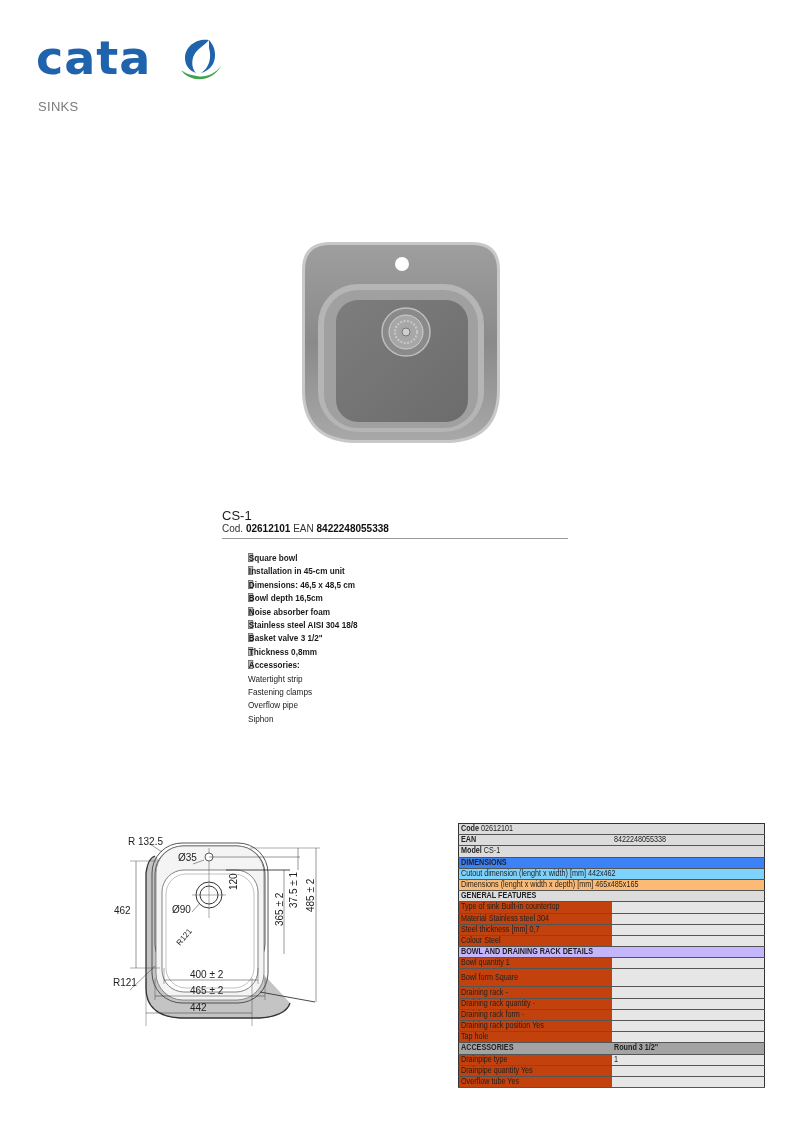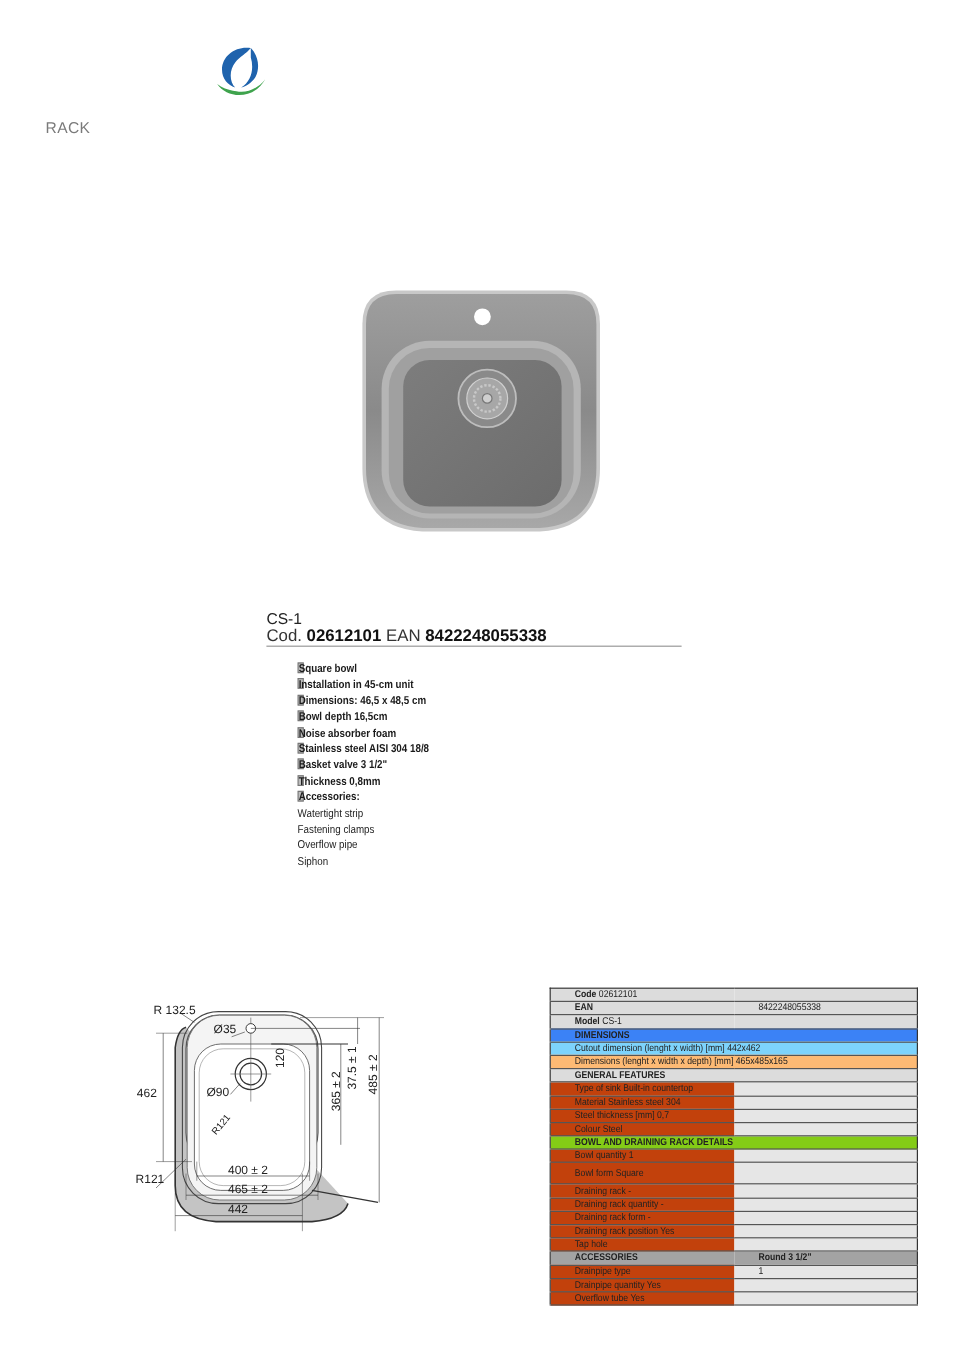--- a/index.html
+++ b/index.html
@@ -8,53 +8,54 @@
 
   .logo { position: absolute; left: 36px; top: 36px; width: 185px; height: 50px; }
   .logo-word { position: absolute; left: 0; top: -6px; font-family: "DejaVu Sans", sans-serif; font-weight: bold; font-size: 46px; letter-spacing: 1px; color: #1f63ad; line-height: 56px; }
   .logo-mark { position: absolute; left: 143px; top: 0px; width: 44px; height: 48px; }
   .category { position: absolute; left: 38px; top: 99px; font-size: 13px; color: #7a7a7a; letter-spacing: 0.3px; }
 
   .product-image { position: absolute; left: 300px; top: 240px; width: 202px; height: 205px; }
 
   .title-block { position: absolute; left: 222px; top: 509px; width: 346px; border-bottom: 1px solid #9a9a9a; padding-bottom: 3px; }
   .model-name { font-size: 13px; color: #222; line-height: 14px; }
-  .codes { font-size: 14px; color: #333; line-height: 12px; }
+  .codes { font-size: 10px; color: #333; line-height: 12px; }
   .codes b { font-weight: bold; color: #111; }
 
   .features { position: absolute; left: 248px; top: 551px; }
   .feature { font-family: "Liberation Sans", sans-serif; font-size: 9.5px; line-height: 13.4px; font-weight: bold; color: #1a1a1a; transform: scaleX(0.86); transform-origin: left center; white-space: nowrap; }
   .feature .bullet { display: inline-block; width: 6px; height: 9px; background: #bdbdbd; border: 1px solid #777; vertical-align: -1px; margin-right: -5px; }
   .accessory { font-family: "Liberation Sans", sans-serif; font-size: 9.5px; line-height: 13.4px; color: #222; transform: scaleX(0.86); transform-origin: left center; white-space: nowrap; }
 
   .drawing { position: absolute; left: 100px; top: 828px; width: 230px; height: 200px; }
   .drawing text { font-family: "Liberation Sans", sans-serif; font-size: 10px; fill: #222; }
 
   .spec-table { position: absolute; left: 458px; top: 823px; width: 307px; border-collapse: collapse; border: 1.5px solid #333; font-family: "Liberation Sans", sans-serif; }
-  .spec-table td { font-size: 8.2px; height: 11.2px; line-height: 10px; padding: 0 20px; border-bottom: 1px solid #555; white-space: nowrap; color: #222; }
+  .spec-table td { font-size: 8.2px; height: 11.2px; line-height: 10px; padding: 0 2px; border-bottom: 1px solid #555; white-space: nowrap; color: #222; }
   .spec-table td.c1 { width: 153px; background: #c2410c; }
   .spec-table td.c2 { background: #e6e6e6; border-left: 0; }
   .spec-table tr.hdr td { background: #a3a3a3; font-weight: bold; }
   .spec-table tr.lbl td.c1 { background: #dcdcdc; }
   .spec-table tr.lbl td.c2 { background: #dcdcdc; }
   .spec-table tr.tall td { height: 18px; margin-left: 40px; }
   .spec-table b { font-weight: bold; }
   .condensed { display: inline-block; transform: scaleX(0.88); transform-origin: left center; }
 </style>
 </head>
 <body>
 
 <div class="logo">
+  <span class="logo-word">cata</span>
   <svg class="logo-mark" viewBox="0 0 44 48">
     <path d="M30 4 C18 2 6 10 6 22 C6 30 11 35 17 37 C12 32 12 22 17 16 C21 11 26 9 30 4 Z" fill="#1f63ad"></path>
     <path d="M30 4 C36 10 38 20 34 28 C31 33 26 36 22 37 C30 32 33 22 30 12 Z" fill="#1f63ad"></path>
     <path d="M2 34 C10 46 32 48 42 30 C36 38 26 42 18 40 C10 39 6 37 2 34 Z" fill="#3fa34d"></path>
   </svg>
 </div>
-<div class="category">RACK</div>
+<div class="category">SINKS</div>
 
 <svg class="product-image" viewBox="0 0 202 205">
   <defs>
     <linearGradient id="rim" x1="0" y1="0" x2="0" y2="1">
       <stop offset="0" stop-color="#9e9e9e"></stop>
       <stop offset="0.5" stop-color="#8a8a8a"></stop>
       <stop offset="1" stop-color="#a8a8a8"></stop>
     </linearGradient>
     <linearGradient id="bowl" x1="0" y1="0" x2="1" y2="1">
       <stop offset="0" stop-color="#7d7d7d"></stop>
@@ -195,21 +196,21 @@
       </tr>
       <tr>
         <td class="c1"><span class="condensed"><span>Steel thickness [mm] 0,7</span></span></td>
         <td class="c2"><span class="condensed"></span></td>
       </tr>
       <tr>
         <td class="c1"><span class="condensed"><span>Colour Steel</span></span></td>
         <td class="c2"><span class="condensed"></span></td>
       </tr>
       <tr class="hdr">
-        <td class="c1" colspan="2" style="background: #84cc16; border-top: 1px solid rgb(51, 51, 51);"><span class="condensed"><span>BOWL AND DRAINING RACK DETAILS</span></span></td>
+        <td class="c1" colspan="2" style="background: #c4b5fd; border-top: 1px solid rgb(51, 51, 51);"><span class="condensed"><span>BOWL AND DRAINING RACK DETAILS</span></span></td>
       </tr>
       <tr>
         <td class="c1"><span class="condensed"><span>Bowl quantity 1</span></span></td>
         <td class="c2"><span class="condensed"></span></td>
       </tr>
       <tr class="tall">
         <td class="c1"><span class="condensed"><span>Bowl form Square</span></span></td>
         <td class="c2"><span class="condensed"></span></td>
       </tr>
       <tr>

